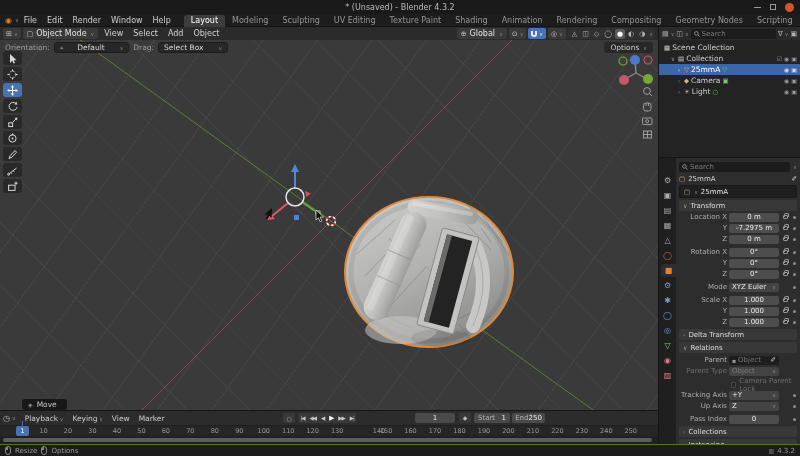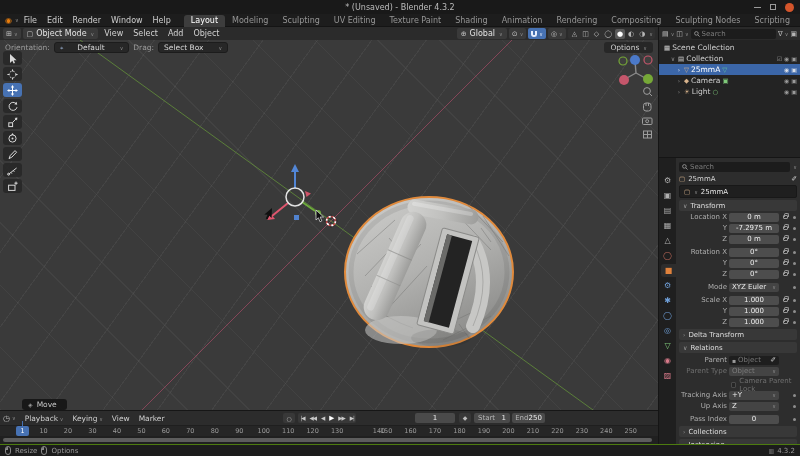--- a/index.html
+++ b/index.html
@@ -156,21 +156,21 @@
   <div class="ws-tabs">
     <span class="ws-tab active">Layout</span>
     <span class="ws-tab">Modeling</span>
     <span class="ws-tab">Sculpting</span>
     <span class="ws-tab">UV Editing</span>
     <span class="ws-tab">Texture Paint</span>
     <span class="ws-tab">Shading</span>
     <span class="ws-tab">Animation</span>
     <span class="ws-tab">Rendering</span>
     <span class="ws-tab">Compositing</span>
-    <span class="ws-tab">Sculpting Nodes</span>
+    <span class="ws-tab">Geometry Nodes</span>
     <span class="ws-tab">Scripting</span>
     <span class="ws-plus">+</span>
   </div>
 
 </div>
 
 <div class="viewport">
 
   <div class="vp-header">
     <span class="iconbtn">

